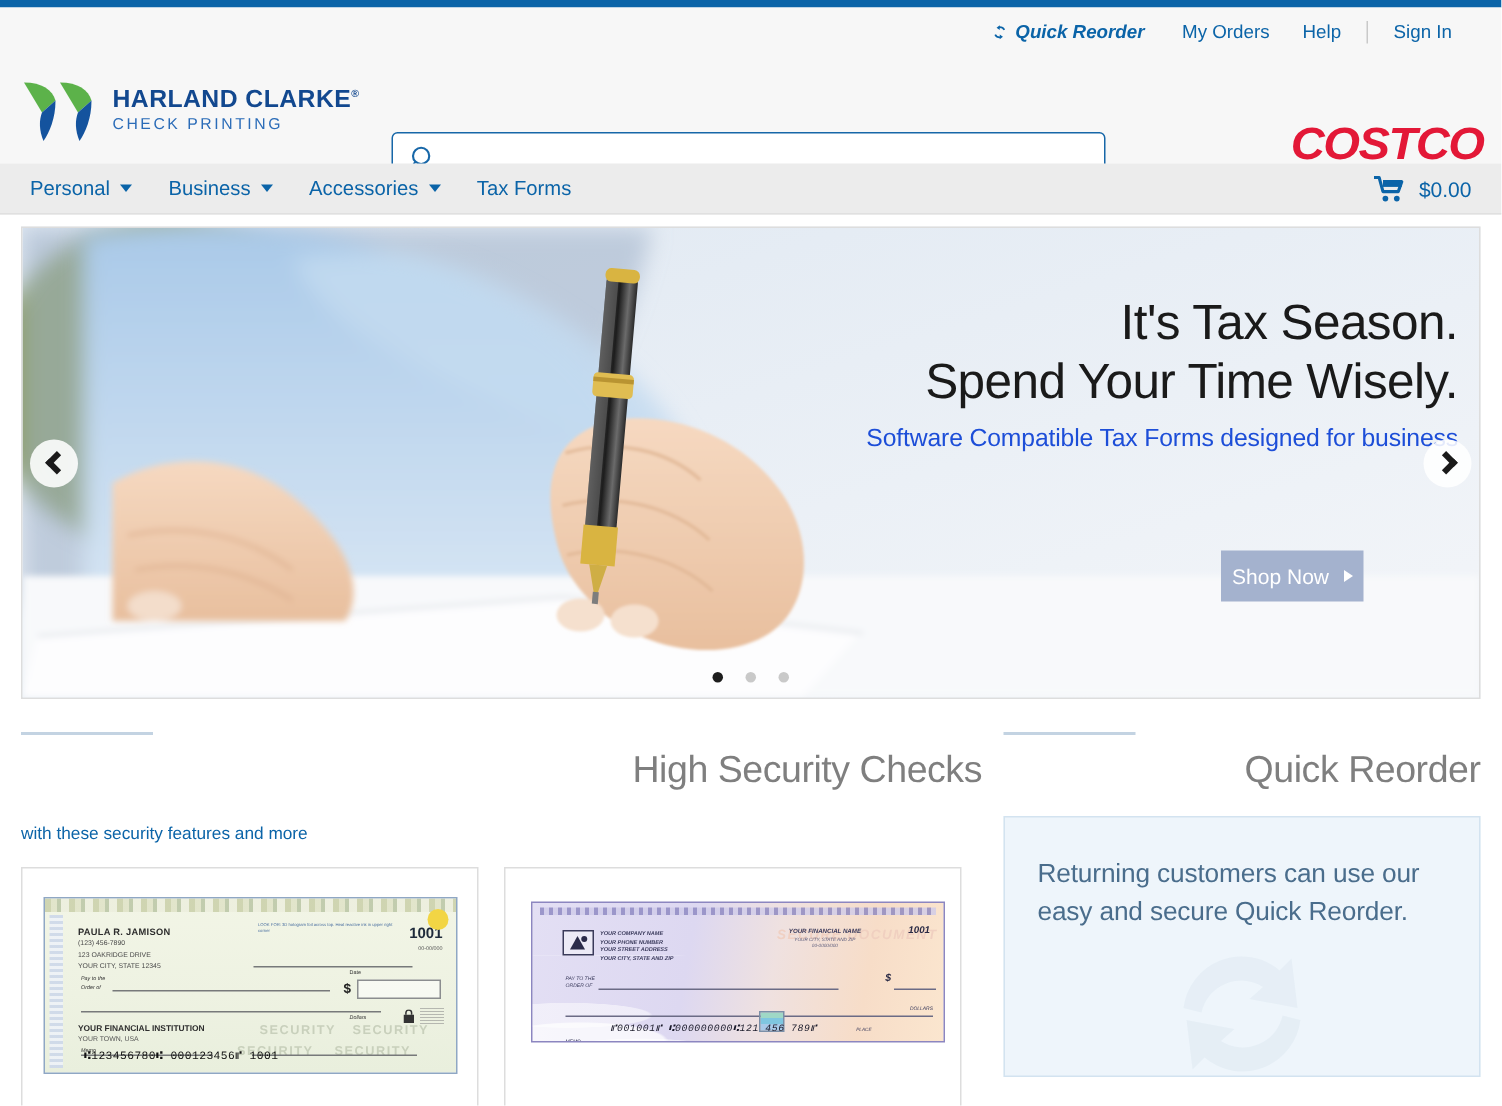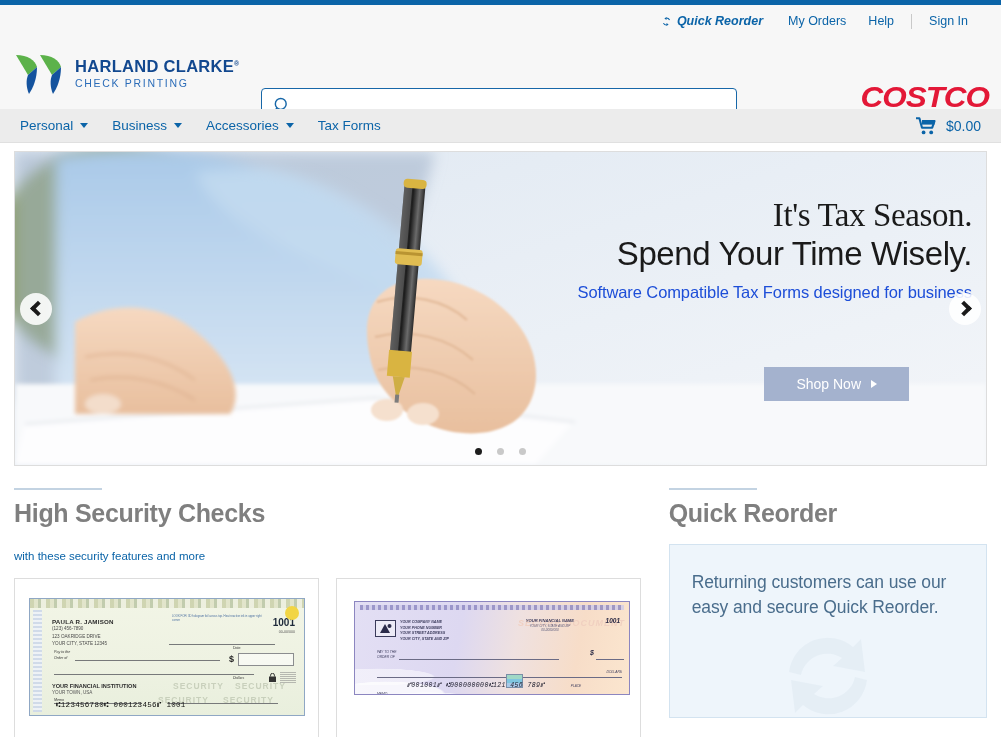--- a/index.html
+++ b/index.html
@@ -109,28 +109,28 @@
     position:relative; height:315px; width:100%;
     border:1px solid #dddddd; overflow:hidden;
     background:#eef2f6;
   }
   .hero-photo { position:absolute; inset:0; }
 
   .hero-text {
     position:absolute; right:14px; top:44px;
     text-align:right; color:#1a1a1a;
   }
-  .hero-l1 { font-size:33px; font-weight:400; letter-spacing:-.4px; line-height:1.18;font-family:Liberation Serif, serif; }
+  .hero-l1 { font-size:33px; font-weight:400; letter-spacing:-.4px; line-height:1.18; }
   .hero-l2 { font-size:33px; font-weight:400; letter-spacing:-.4px; line-height:1.18; }
   .hero-l3 { font-size:16.5px; margin-top:9px; color:#1d4ed8; letter-spacing:-.1px; }
 
   .shop-now {
     position:absolute; right:77px; top:215px;
     background:#a4b2ce; color:#ffffff;
-    font-size:14px; padding:9px 32px;
+    font-size:14px; padding:9px 7px;
     display:flex; align-items:center; gap:10px;
     cursor:pointer; border:none;
     font-family:"Liberation Sans", sans-serif;
   }
   .shop-arrow {
     width:0;height:0;border-top:4px solid transparent;border-bottom:4px solid transparent;
     border-left:6px solid #fff;
   }
 
   .carousel-btn {
@@ -152,21 +152,21 @@
   }
   .dot { width:7px; height:7px; border-radius:50%; background:#c9c9c9; cursor:pointer; }
   .dot.active { background:#1d1d1d; }
 
   
   .sections { display:flex; padding:0 14px; margin-top:22px; gap:0; }
   .col-left { width:650px; }
   .col-right { width:323px; margin-left:14px; }
 
   .sec-rule { width:88px; height:2px; background:#c3d3e2; margin-bottom:9px; }
-  .sec-title { font-size:25px; color:#7f7f7f; font-weight:700; letter-spacing:-.3px; }
+  .sec-title { font-size:25px; color:#7f7f7f; font-weight:400; letter-spacing:-.3px;text-align:right; }
   .sec-sub { font-size:11.5px; color:#0b64a8; margin-top:22px; }
 
   .cards { display:flex; gap:17px; margin-top:16px; }
   .card {
     width:305px; height:174px; border:1px solid #ddd;
     background:#fff; position:relative; overflow:hidden;
   }
 
   
   .chk { position:absolute; overflow:hidden; }

